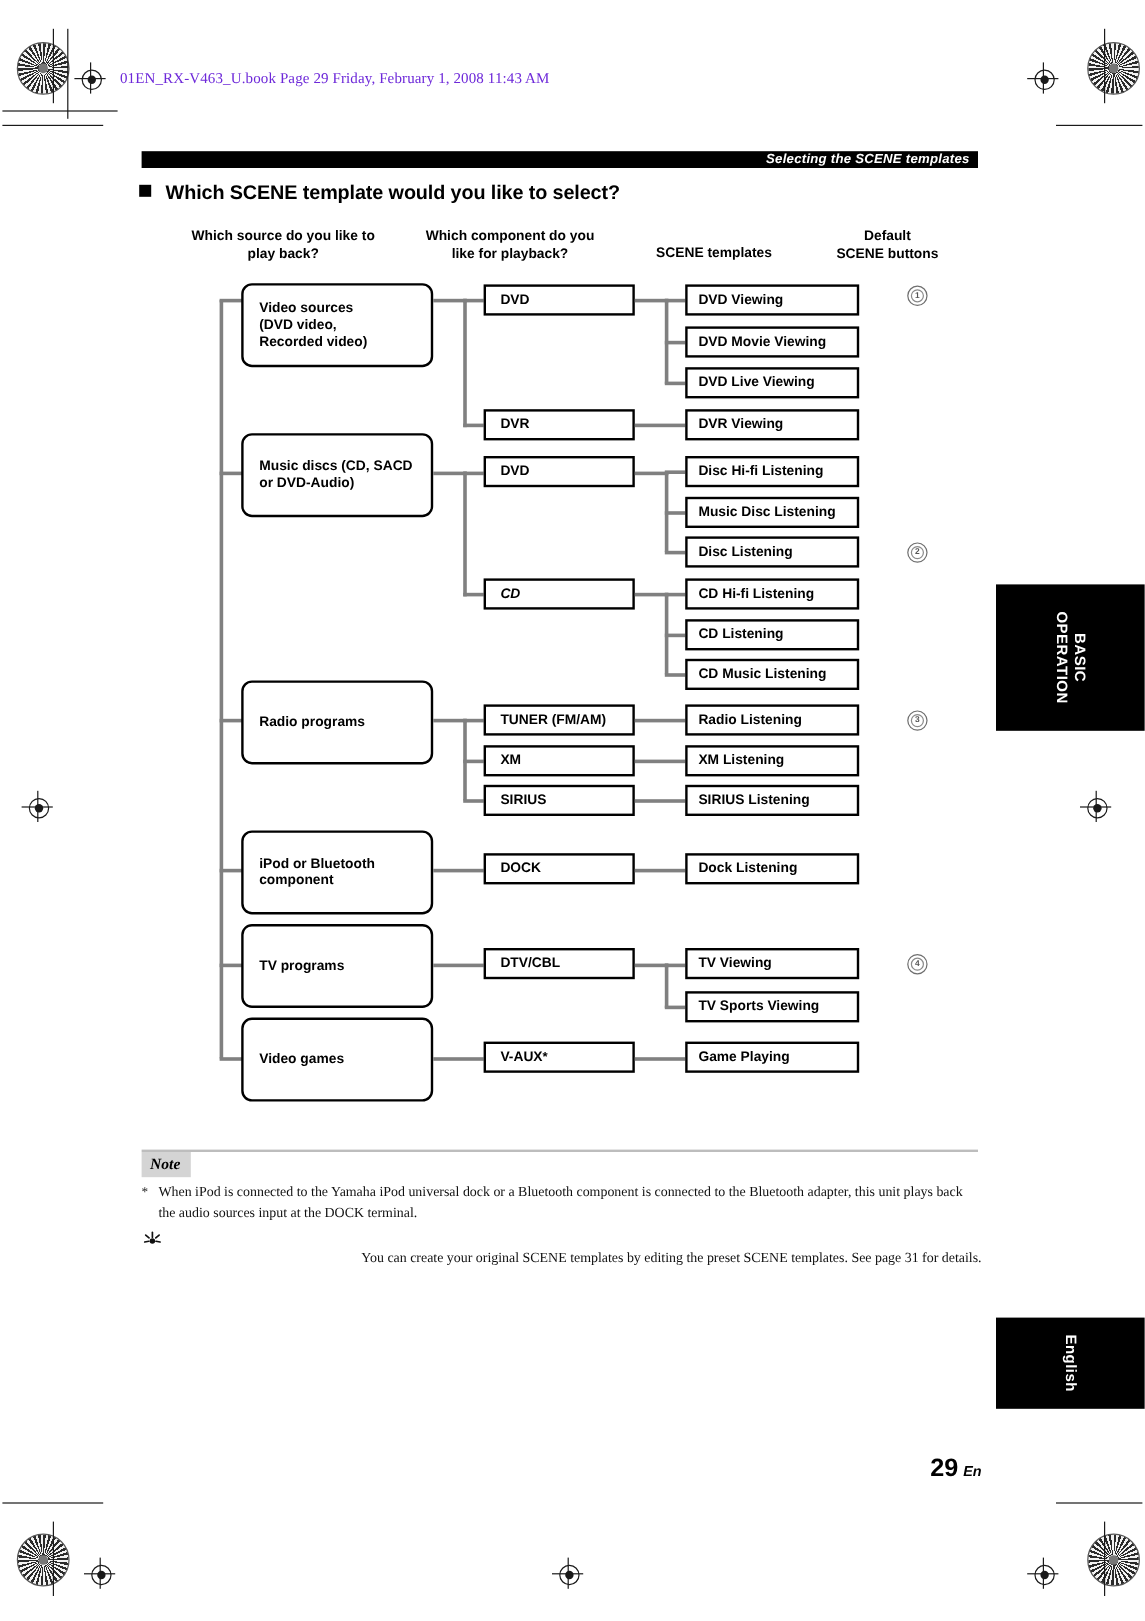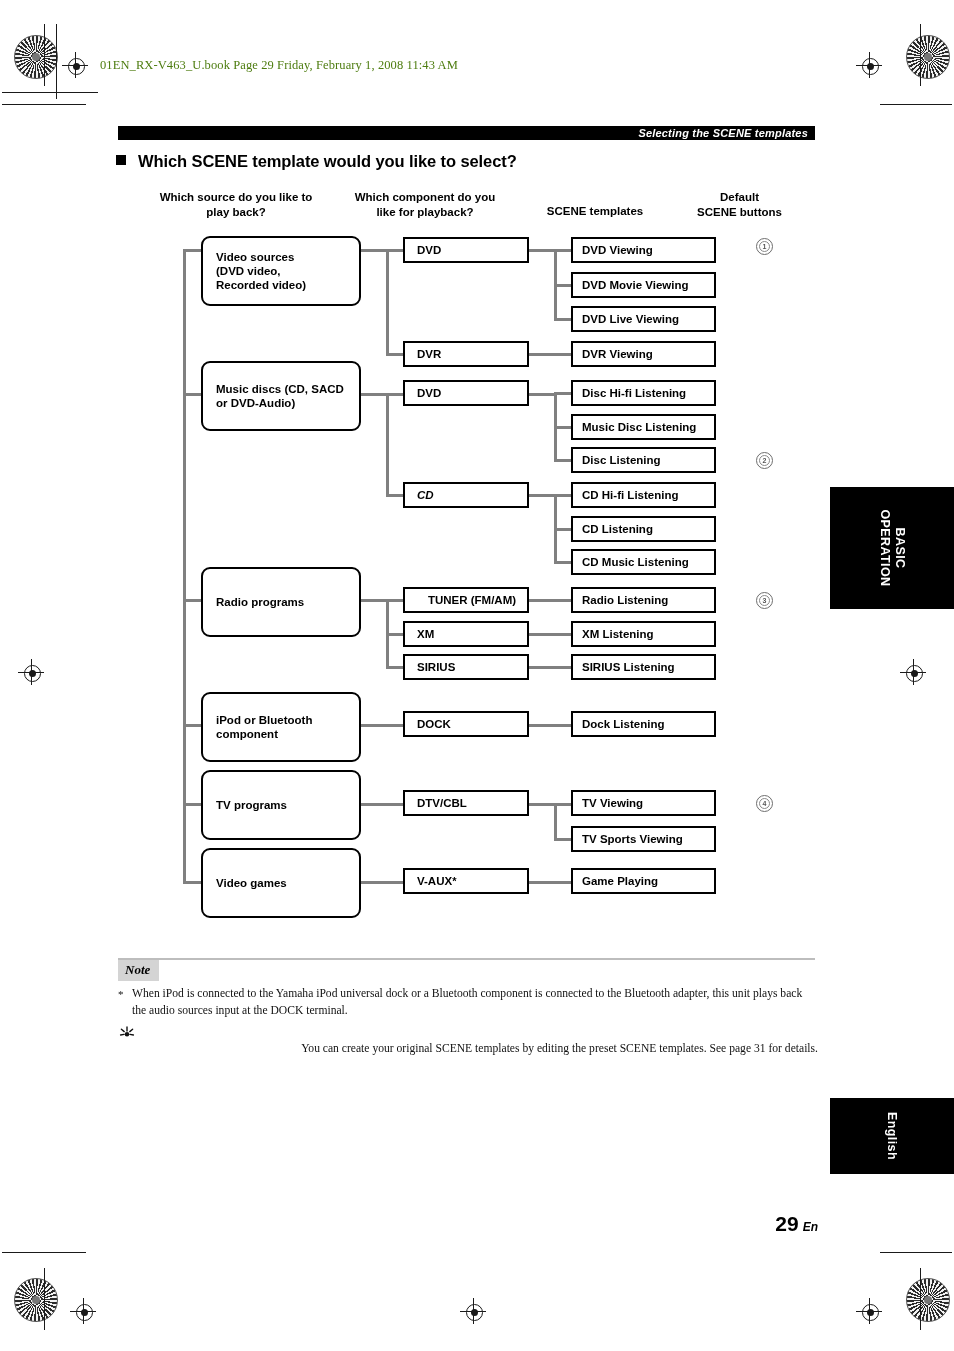--- a/index.html
+++ b/index.html
@@ -33,21 +33,21 @@
   }
   .starmark::after{
     content:"";position:absolute;left:50%;top:50%;width:8px;height:8px;
     margin:-4px 0 0 -4px;background:#777;border-radius:50%;
   }
   .cropline{position:absolute;background:#1a1a1a;}
 
   
   .filehdr{
     position:absolute;left:100px;top:58px;
-    font-family:"Liberation Serif", serif;font-size:12.5px;color:#4d7c0f;
+    font-family:"Liberation Serif", serif;font-size:12.5px;color:#6d28d9;
     letter-spacing:.1px;white-space:nowrap;
   }
   .runhead{
     position:absolute;left:118px;top:126px;width:697px;height:14px;
     background:#000;
   }
   .runhead span{
     position:absolute;right:7px;top:0px;
     color:#fff;font-size:11px;font-style:italic;font-weight:bold;
     line-height:14px;letter-spacing:.2px;
@@ -289,21 +289,21 @@
     </div>
     <div class="node comp" style="left:357px;top:341px;width:126px;height:26px;">
       <span>DVR</span>
     </div>
     <div class="node comp" style="left:357px;top:380px;width:126px;height:26px;">
       <span>DVD</span>
     </div>
     <div class="node comp" style="left:357px;top:482px;width:126px;height:26px;font-style:italic;">
       <span>CD</span>
     </div>
-    <div class="node comp" style="left:357px;top:587px;width:126px;height:26px;justify-content:center;">
+    <div class="node comp" style="left:357px;top:587px;width:126px;height:26px;">
       <span>TUNER (FM/AM)</span>
     </div>
     <div class="node comp" style="left:357px;top:621px;width:126px;height:26px;">
       <span>XM</span>
     </div>
     <div class="node comp" style="left:357px;top:654px;width:126px;height:26px;">
       <span>SIRIUS</span>
     </div>
     <div class="node comp" style="left:357px;top:711px;width:126px;height:26px;">
       <span>DOCK</span>

